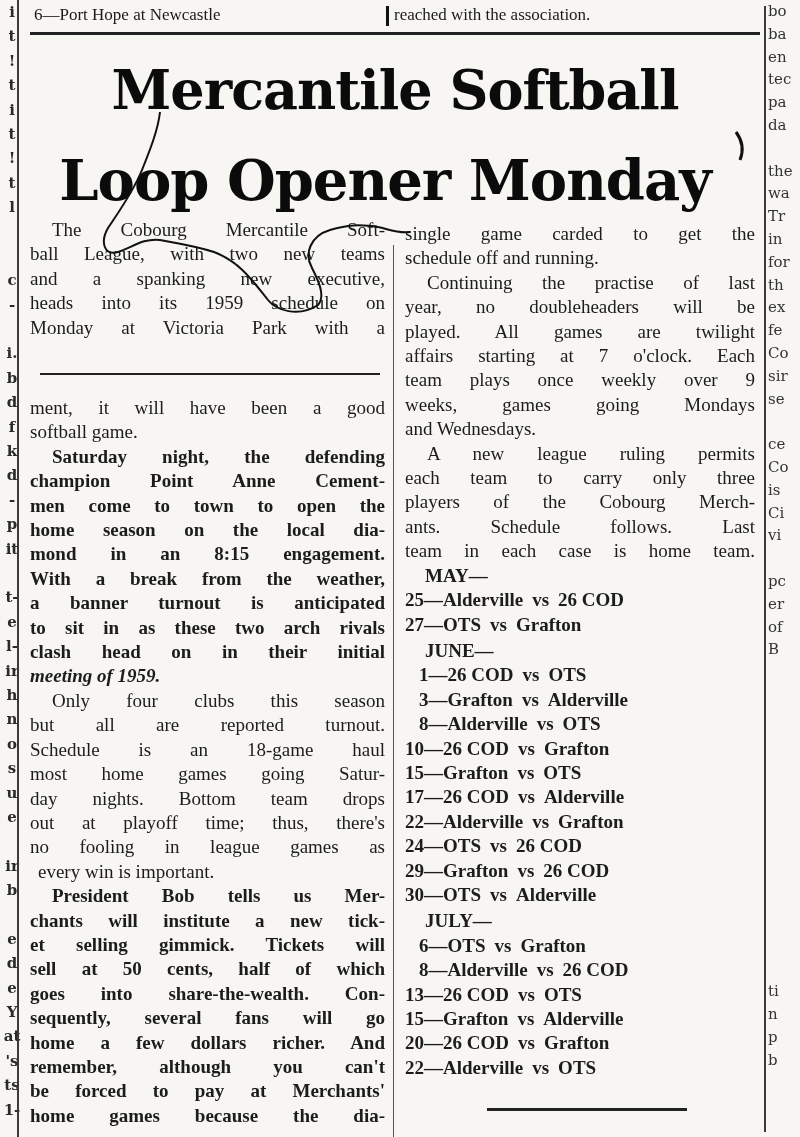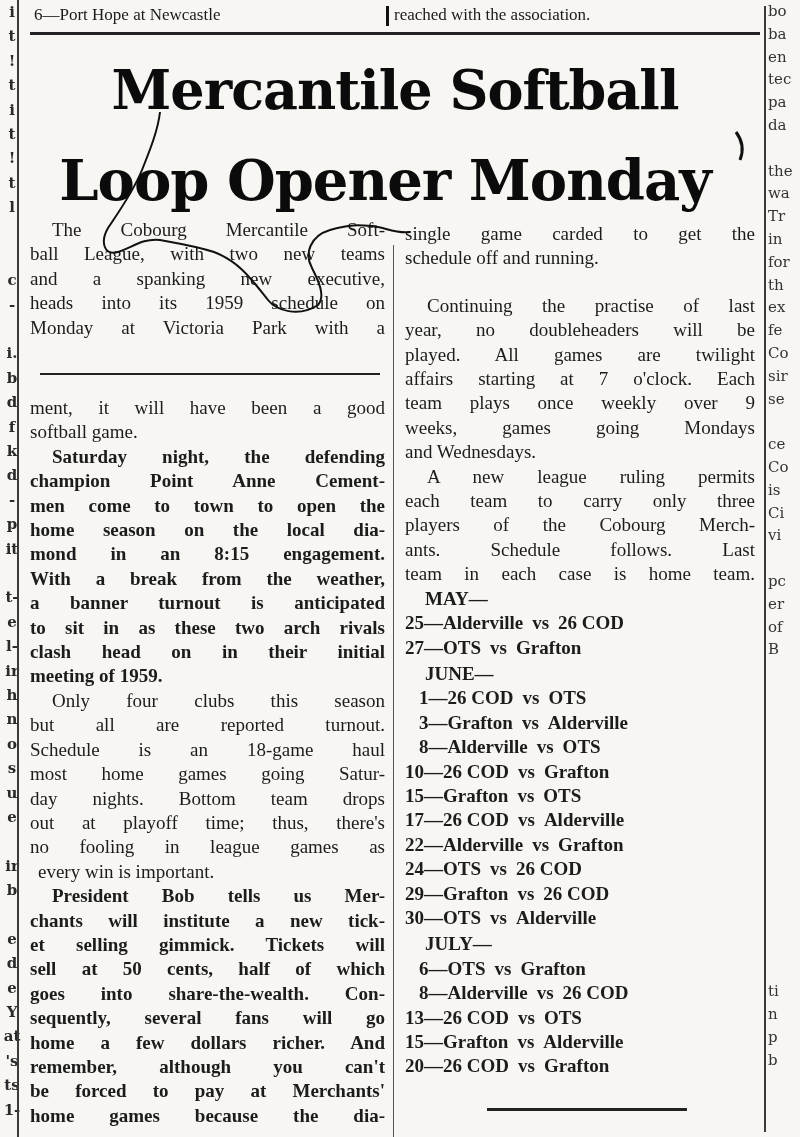--- a/index.html
+++ b/index.html
@@ -198,21 +198,21 @@
     <div class="bold">
       <span class="line" style="padding-left:22px;">Saturday night, the defending</span>
       <span class="line">champion Point Anne Cement-</span>
       <span class="line">men come to town to open the</span>
       <span class="line">home season on the local dia-</span>
       <span class="line">mond in an 8:15 engagement.</span>
       <span class="line">With a break from the weather,</span>
       <span class="line">a banner turnout is anticipated</span>
       <span class="line">to sit in as these two arch rivals</span>
       <span class="line">clash head on in their initial</span>
-      <span class="line" style="text-align-last:left;">meeting of 1959.</span>
+      <span class="line" style="text-align-last:left;font-style:italic;">meeting of 1959.</span>
     </div>
 
     <div>
       <span class="line" style="padding-left:22px;">Only four clubs this season</span>
       <span class="line">but all are reported turnout.</span>
       <span class="line">Schedule is an 18-game haul</span>
       <span class="line">most home games going Satur-</span>
       <span class="line">day nights. Bottom team drops</span>
       <span class="line">out at playoff time; thus, there's</span>
       <span class="line">no fooling in league games as</span>
@@ -231,21 +231,21 @@
       <span class="line">be forced to pay at Merchants'</span>
       <span class="line">home games because the dia-</span>
     </div>
   </div>
 
   <div class="col col-b" style="top:222px;">
     <span class="line">single game carded to get the</span>
     <span class="line" style="text-align-last:left;">schedule off and running.</span>
 
     <div>
-      <span class="line" style="padding-left:22px;margin-top:23px;">Continuing the practise of last</span>
+      <span class="line" style="padding-left:22px;">Continuing the practise of last</span>
       <span class="line">year, no doubleheaders will be</span>
       <span class="line">played. All games are twilight</span>
       <span class="line">affairs starting at 7 o'clock. Each</span>
       <span class="line">team plays once weekly over 9</span>
       <span class="line">weeks, games going Mondays</span>
       <span class="line" style="text-align-last:left;">and Wednesdays.</span>
     </div>
 
     <div>
       <span class="line" style="padding-left:22px;">A new league ruling permits</span>
@@ -269,20 +269,21 @@
         <div class="sched-row"><span>22</span><span>—</span><span>Alderville</span><span style="margin: 0px 9px; font-weight: bold;">vs</span><span>Grafton</span></div>
         <div class="sched-row"><span>24</span><span>—</span><span>OTS</span><span style="margin: 0px 9px; font-weight: bold;">vs</span><span>26 COD</span></div>
         <div class="sched-row"><span>29</span><span>—</span><span>Grafton</span><span style="margin: 0px 9px; font-weight: bold;">vs</span><span>26 COD</span></div>
         <div class="sched-row"><span>30</span><span>—</span><span>OTS</span><span style="margin: 0px 9px; font-weight: bold;">vs</span><span>Alderville</span></div>
         <div class="sched-head" style="margin-top: 2px;">JULY—</div>
         <div class="sched-row pad"><span>6</span><span>—</span><span>OTS</span><span style="margin: 0px 9px; font-weight: bold;">vs</span><span>Grafton</span></div>
         <div class="sched-row pad"><span>8</span><span>—</span><span>Alderville</span><span style="margin: 0px 9px; font-weight: bold;">vs</span><span>26 COD</span></div>
         <div class="sched-row"><span>13</span><span>—</span><span>26 COD</span><span style="margin: 0px 9px; font-weight: bold;">vs</span><span>OTS</span></div>
         <div class="sched-row"><span>15</span><span>—</span><span>Grafton</span><span style="margin: 0px 9px; font-weight: bold;">vs</span><span>Alderville</span></div>
         <div class="sched-row"><span>20</span><span>—</span><span>26 COD</span><span style="margin: 0px 9px; font-weight: bold;">vs</span><span>Grafton</span></div>
+        <div class="sched-row"><span>22</span><span>—</span><span>Alderville</span><span style="margin: 0px 9px; font-weight: bold;">vs</span><span>OTS</span></div>
       </div>
   </div>
 
   <div class="hrule" style="left:487px; top:1108px; width:200px; height:3px;"></div>
 
   <svg class="scribble" width="800" height="1137" viewBox="0 0 800 1137">
     <path d="M160 112 C 158 130, 150 150, 142 170 C 133 192, 120 210, 108 228 C 100 242, 104 256, 118 252 C 132 248, 142 238, 160 240 C 182 244, 196 246, 214 252 C 240 262, 252 280, 268 300 C 276 310, 298 318, 318 305 C 326 296, 318 280, 312 268 C 304 254, 310 236, 330 230 C 350 224, 360 225, 372 226 C 384 227, 396 234, 410 232" fill="none" stroke="#111" stroke-width="2"></path>
     <path d="M736 132 C 742 140, 744 150, 740 160" fill="none" stroke="#111" stroke-width="3"></path>
   </svg>
 </div>

